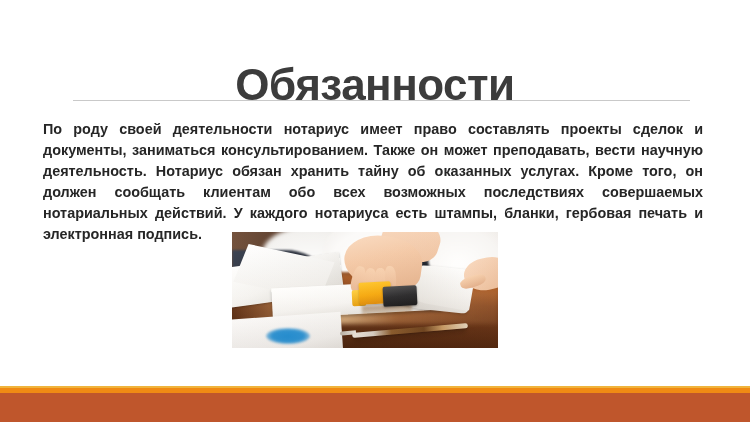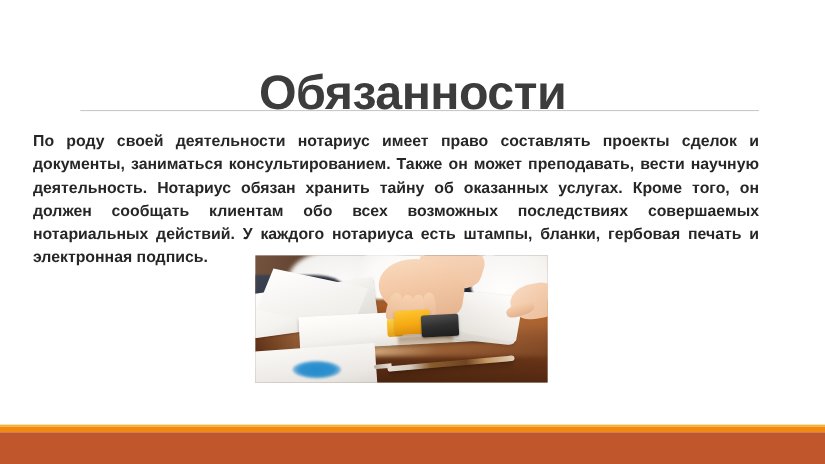--- a/index.html
+++ b/index.html
@@ -46,21 +46,21 @@
     left: 73px;
     top: 100px;
     width: 617px;
     height: 1px;
     background: #c9c9c9;
   }
 
   
   .body-text {
     position: absolute;
-    left: 30px;
+    left: 43px;
     top: 105px;
     width: 660px;
     font-family: "Liberation Sans", "DejaVu Sans", sans-serif;
     font-weight: 700;
     font-size: 14.4px;
     line-height: 21px;
     color: #262626;
     text-align: justify;
     text-justify: inter-word;
     -webkit-hyphens: none;

